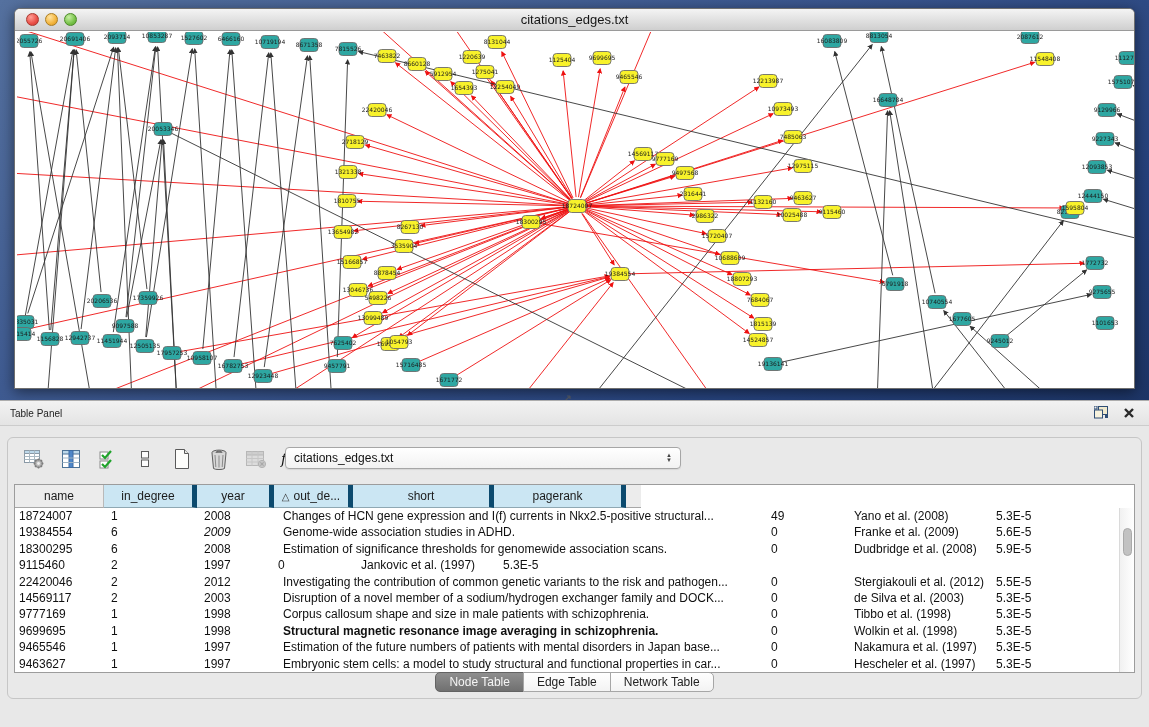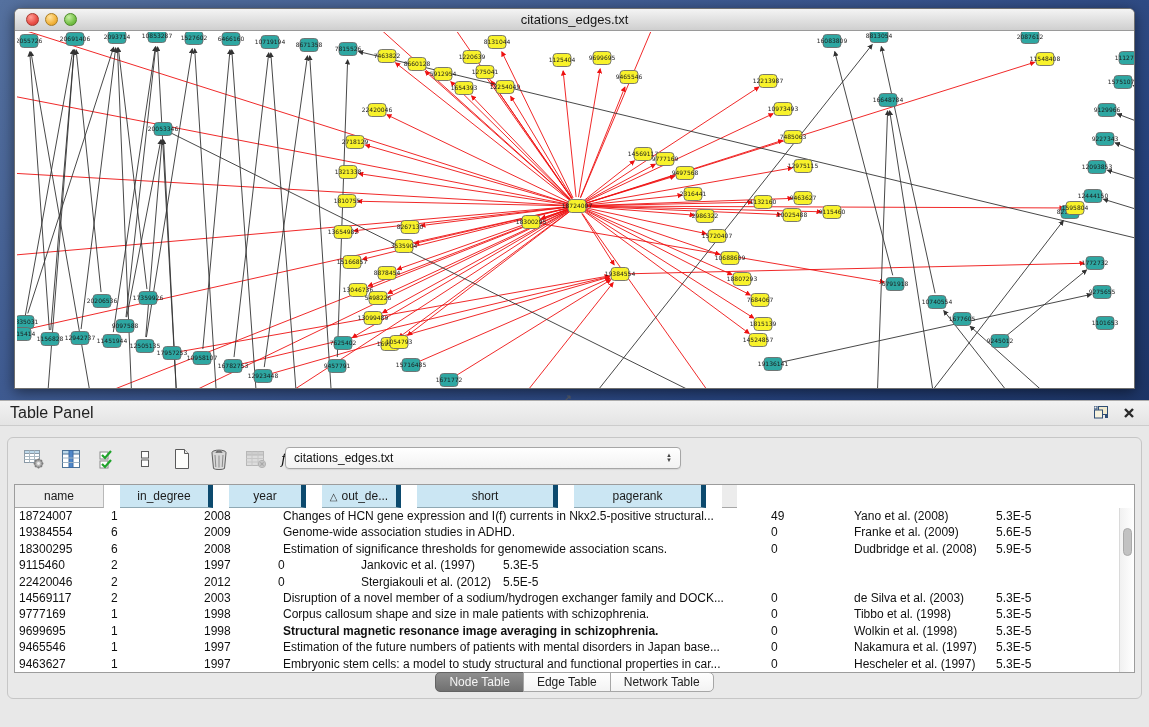--- a/index.html
+++ b/index.html
@@ -35,21 +35,21 @@
 
   
   .table-panel {
     position:absolute; left:0; top:400px; width:1149px; height:327px;
     background:#e8e8e8; border-top:1px solid #adadad;
   }
   .tp-header {
     position:relative; height:25px; padding-left:10px;
     background:linear-gradient(#f2f2f2,#e4e4e4);
     border-bottom:1px solid #cccccc;
-    display:flex; align-items:center; font-size:16px; color:#222;
+    display:flex; align-items:center; font-size:10px; color:#222;
   }
   .tp-header-icons { position:absolute; right:14px; top:5px; display:flex; gap:14px; align-items:center; }
   .tp-content {
     position:absolute; left:7px; top:36px; right:7px; height:262px;
     border:1px solid #c6c6c6; border-radius:6px; background:#e9e9e9;
   }
   .toolbar { position:absolute; left:14px; top:8px; height:26px; display:flex; align-items:center; gap:13px; }
   .tbtn { width:24px; height:24px; border:none; background:transparent; padding:0;
           display:flex; align-items:center; justify-content:center; }
   .fx { font-family:"DejaVu Serif", serif; font-style:italic; font-size:14px; color:#111; }
@@ -59,21 +59,21 @@
     display:flex; align-items:center; padding:0 8px; font-size:12px; color:#111;
     box-shadow:0 1px 1px rgba(0,0,0,.08);
   }
   .combo .arrows { margin-left:auto; display:flex; flex-direction:column; line-height:5px;
                    font-size:6px; color:#444; }
   
   .tableframe {
     position:absolute; left:6px; right:6px; top:46px; height:189px;
     border:1px solid #9c9c9c; background:#fff; overflow:hidden;
   }
-  .thead { display:flex; height:23px;gap:16px; }
+  .thead { display:flex; height:23px; }
   .th {
     height:23px; font-size:12px; color:#1b1b1b;
     display:flex; align-items:center; justify-content:center;
     background:#cbe6f3; border-right:5px solid #0c4a6e; border-bottom:1px solid #8fa8b3;
     overflow:hidden; white-space:nowrap; flex:0 0 auto;
   }
   .th.first { background:#ececec; border-right:1px solid #b9b9b9; border-bottom:1px solid #a7a7a7; }
   .th .sortglyph { font-size:10px; margin-right:4px; color:#333; }
   .th-corner { flex:0 0 15px; background:#ececec; border-bottom:1px solid #a7a7a7; }
   .trow { display:flex; height:16.4px; }
@@ -741,21 +741,21 @@
             <div class="td" style="width: 93px; padding-left: 7px;">1</div>
             <div class="td" style="width: 77px; padding-left: 7px;">2008</div>
             <div class="td" style="width: 493px; padding-left: 9px;">Changes of HCN gene expression and I(f) currents in Nkx2.5-positive structural...</div>
             <div class="td" style="width: 79px; padding-left: 4px;">49</div>
             <div class="td" style="width: 141px; padding-left: 8px;">Yano et al. (2008)</div>
             <div class="td" style="width: 132px; padding-left: 9px;">5.3E-5</div>
           </div>
           <div class="trow">
             <div class="td" style="width: 89px; padding-left: 4px;">19384554</div>
             <div class="td" style="width: 93px; padding-left: 7px;">6</div>
-            <div class="td" style="width: 77px; padding-left: 7px;">2009</div>
+            <div class="td" style="width: 77px; padding-left: 7px; font-style: italic;">2009</div>
             <div class="td" style="width: 493px; padding-left: 9px;">Genome-wide association studies in ADHD.</div>
             <div class="td" style="width: 79px; padding-left: 4px;">0</div>
             <div class="td" style="width: 141px; padding-left: 8px;">Franke et al. (2009)</div>
             <div class="td" style="width: 132px; padding-left: 9px;">5.6E-5</div>
           </div>
           <div class="trow">
             <div class="td" style="width: 89px; padding-left: 4px;">18300295</div>
             <div class="td" style="width: 93px; padding-left: 7px;">6</div>
             <div class="td" style="width: 77px; padding-left: 7px;">2008</div>
             <div class="td" style="width: 493px; padding-left: 9px;">Estimation of significance thresholds for genomewide association scans.</div>
@@ -768,20 +768,21 @@
             <div class="td" style="width: 93px; padding-left: 7px;">2</div>
             <div class="td" style="width: 77px; padding-left: 7px;">1997</div>
             <div class="td" style="width: 79px; padding-left: 4px;">0</div>
             <div class="td" style="width: 141px; padding-left: 8px;">Jankovic et al. (1997)</div>
             <div class="td" style="width: 132px; padding-left: 9px;">5.3E-5</div>
           </div>
           <div class="trow">
             <div class="td" style="width: 89px; padding-left: 4px;">22420046</div>
             <div class="td" style="width: 93px; padding-left: 7px;">2</div>
             <div class="td" style="width: 77px; padding-left: 7px;">2012</div>
+            <div class="td" style="width: 493px; padding-left: 9px;">Investigating the contribution of common genetic variants to the risk and pathogen...</div>
             <div class="td" style="width: 79px; padding-left: 4px;">0</div>
             <div class="td" style="width: 141px; padding-left: 8px;">Stergiakouli et al. (2012)</div>
             <div class="td" style="width: 132px; padding-left: 9px;">5.5E-5</div>
           </div>
           <div class="trow">
             <div class="td" style="width: 89px; padding-left: 4px;">14569117</div>
             <div class="td" style="width: 93px; padding-left: 7px;">2</div>
             <div class="td" style="width: 77px; padding-left: 7px;">2003</div>
             <div class="td" style="width: 493px; padding-left: 9px;">Disruption of a novel member of a sodium/hydrogen exchanger family and DOCK...</div>
             <div class="td" style="width: 79px; padding-left: 4px;">0</div>

